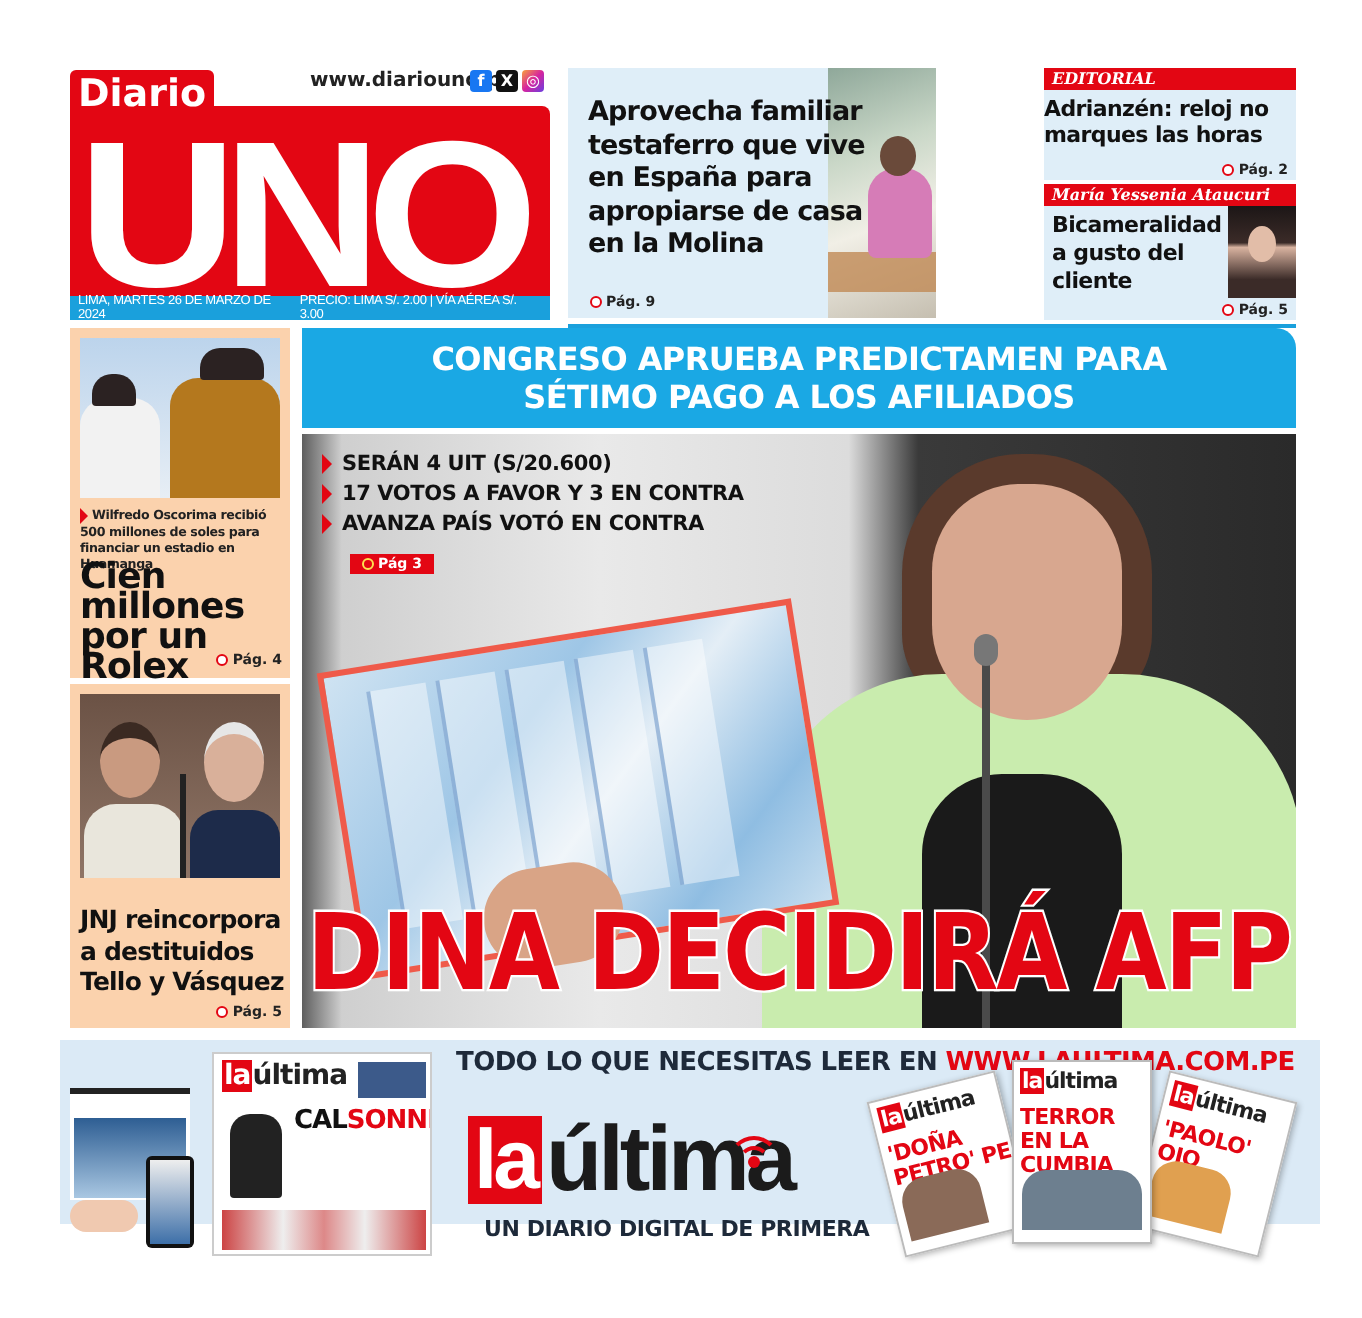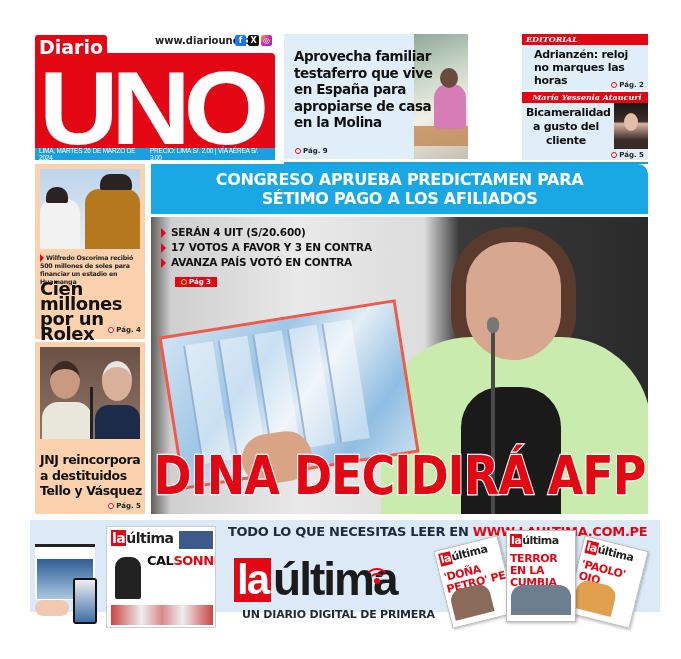--- a/index.html
+++ b/index.html
@@ -53,24 +53,24 @@
     position: absolute; left: 10px; top: 14px; width: 150px; font-size: 13.5px; line-height: 16.5px;
     font-weight: bold; color: #111; letter-spacing: -0.4px;
   }
   .pag { font-size: 7px; font-weight: bold; color: #222; display: inline-flex; align-items: center; gap: 2px; }
   .pag .dot { width: 6px; height: 6px; border-radius: 50%; border: 1.5px solid #e30613; display: inline-block; background: #fff; }
   #top-story .pag { position: absolute; left: 11px; top: 113px; }
 
   
   #editorial { left: 522px; top: 34px; width: 126px; height: 56px; background: #dfeef8; }
   .redbar { background: #e30613; color: #fff; font-size: 8px; font-weight: bold; font-style: italic; height: 11px; line-height: 11px; padding-left: 4px; font-family: "DejaVu Serif", serif; }
-  #editorial .title { font-size: 11px; line-height: 13px; font-weight: bold; color: #111; padding: 3px 4px 0 12px; letter-spacing: -0.3px; }
+  #editorial .title { font-size: 11px; line-height: 13px; font-weight: bold; color: #111; padding: 3px 4px 0 0; letter-spacing: -0.3px; }
   #editorial .pag { position: absolute; right: 4px; bottom: 1px; justify-content: center; }
 
-  #column { left: 522px; top: 92px; width: 126px; height: 68px; background: #dfeef8; text-align: center; }
+  #column { left: 522px; top: 92px; width: 126px; height: 68px; background: #dfeef8; }
   #column .title { position:absolute; left:4px; top:14px; font-size: 11px; line-height: 14px; font-weight: bold; color: #111; width: 80px; letter-spacing:-0.3px; }
   #column .avatar { position: absolute; right: 0; top: 11px; width: 34px; height: 46px; background: linear-gradient(180deg,#1c1616 0%, #3b2b28 40%, #d9b3a0 45%, #3b2b28 80%); }
   #column .avatar .face { position:absolute; left:10px; top:10px; width:14px; height:18px; background:#e2bda8; border-radius:50%; }
   #column .pag { position: absolute; right: 4px; bottom: 1px; }
 
   .blue-line { left: 284px; top: 162px; width: 364px; height: 2px; background: #1aa0dc; }
 
   
   #story-rolex { left: 35px; top: 164px; width: 110px; height: 175px; background: #fbd2ad; }
   #story-rolex .photo { position:absolute; left:5px; top:5px; width:100px; height:80px; background: linear-gradient(180deg,#bcd4ec 0%, #e7eef5 100%); overflow:hidden; }

